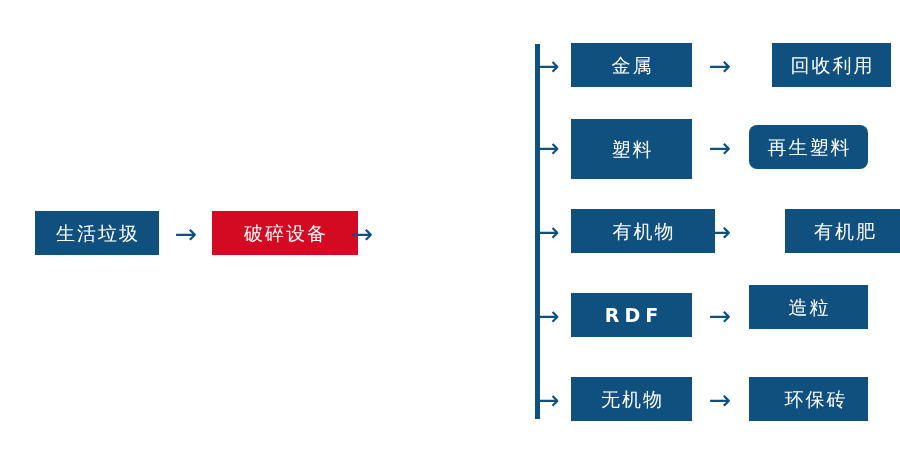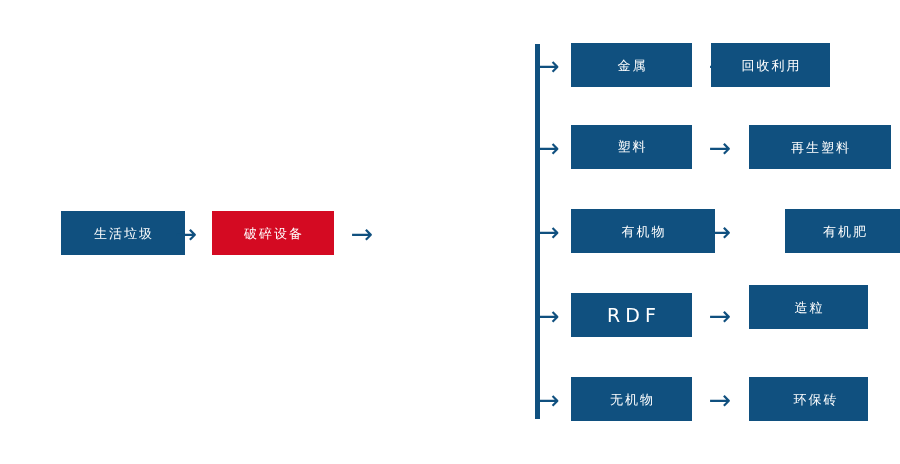--- a/index.html
+++ b/index.html
@@ -16,21 +16,21 @@
     height: 464px;
     background: #ffffff;
     overflow: hidden;
   }
   .node {
     position: absolute;
     display: flex;
     align-items: center;
     justify-content: center;
     color: #ffffff;
-    font-size: 13px;
+    font-size: 19px;
     letter-spacing: 2px;
     line-height: 1;
     box-sizing: border-box;
     text-indent: 2px;
     font-family: "DejaVu Sans", "Liberation Sans", sans-serif;
   }
   .node.blue { background: #10507f; }
   .node.red  { background: #d40a22; }
   .node.latin { letter-spacing: 5px; font-size: 19px; text-indent: 5px; }
 
@@ -60,48 +60,48 @@
     align-items: center;
     justify-content: flex-start;
     font-family: "DejaVu Sans", "Liberation Sans", sans-serif;
   }
 </style>
 </head>
 <body>
 
 <div id="canvas">
 
-  <div class="node blue" style="left:35px; top:211px; width:124px; height:44px;margin-left:26px;">生活垃圾</div>
+  <div class="node blue" style="left:35px; top:211px; width:124px; height:44px;">生活垃圾</div>
 
   <div class="arrow" style="left:166px; top:219px; width:40px; height:28px;">→</div>
 
-  <div class="node red" style="left:212px; top:211px; width:122px; height:44px;">破碎设备</div>
+  <div class="node red" style="left:212px; top:211px; width:146px; height:44px;">破碎设备</div>
 
   <div class="arrow" style="left:342px; top:219px; width:40px; height:28px;">→</div>
 
 
   <div class="trunk" style="left:535px; top:44px; width:5px; height:375px;"></div>
 
   <div class="branch-arrow" style="left:538px; top:52px; width:34px; height:28px;">→</div>
   <div class="node blue" style="left:571px; top:43px; width:121px; height:44px;">金属</div>
   <div class="arrow" style="left:700px; top:51px; width:40px; height:28px;">→</div>
-  <div class="node blue" style="left:711px; top:43px; width:119px; height:44px;">回收利用</div>
+  <div class="node blue" style="left:772px; top:43px; width:119px; height:44px;">回收利用</div>
 
   <div class="branch-arrow" style="left:538px; top:134px; width:34px; height:28px;">→</div>
-  <div class="node blue" style="left:571px; top:125px; width:121px; height:44px;font-family:Liberation Mono, monospace;">塑料</div>
+  <div class="node blue" style="left:571px; top:119px; width:121px; height:60px;">塑料</div>
   <div class="arrow" style="left:700px; top:133px; width:40px; height:28px;">→</div>
-  <div class="node blue" style="left:749px; top:125px; width:142px; height:44px;">再生塑料</div>
+  <div class="node blue" style="left:749px; top:125px; width:119px; height:44px;border-radius:8px;">再生塑料</div>
 
   <div class="branch-arrow" style="left:538px; top:218px; width:34px; height:28px;">→</div>
   <div class="node blue" style="left:571px; top:209px; width:144px; height:44px;">有机物</div>
   <div class="arrow" style="left:700px; top:217px; width:40px; height:28px;">→</div>
   <div class="node blue" style="left:749px; top:209px; width:119px; height:44px;margin-left:36px;">有机肥</div>
 
   <div class="branch-arrow" style="left:538px; top:302px; width:34px; height:28px;">→</div>
-  <div class="node blue latin" style="left:571px; top:293px; width:121px; height:44px;">RDF</div>
+  <div class="node blue latin" style="left:571px; top:293px; width:121px; height:44px;font-weight:bold;">RDF</div>
   <div class="arrow" style="left:700px; top:301px; width:40px; height:28px;">→</div>
   <div class="node blue" style="left:749px; top:285px; width:119px; height:44px;">造粒</div>
 
   <div class="branch-arrow" style="left:538px; top:386px; width:34px; height:28px;">→</div>
   <div class="node blue" style="left:571px; top:377px; width:121px; height:44px;">无机物</div>
   <div class="arrow" style="left:700px; top:385px; width:40px; height:28px;">→</div>
   <div class="node blue" style="left:749px; top:377px; width:119px; height:44px;padding-left:13px;">环保砖</div>
 
 </div>
 

